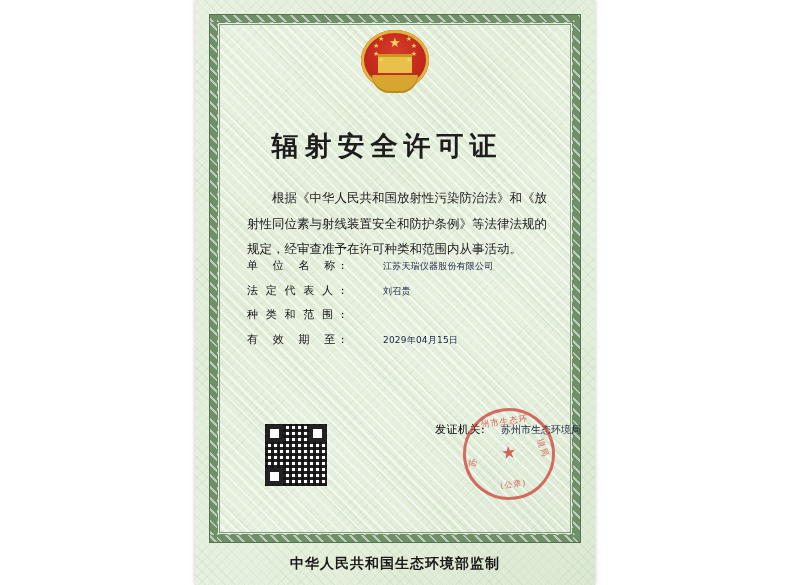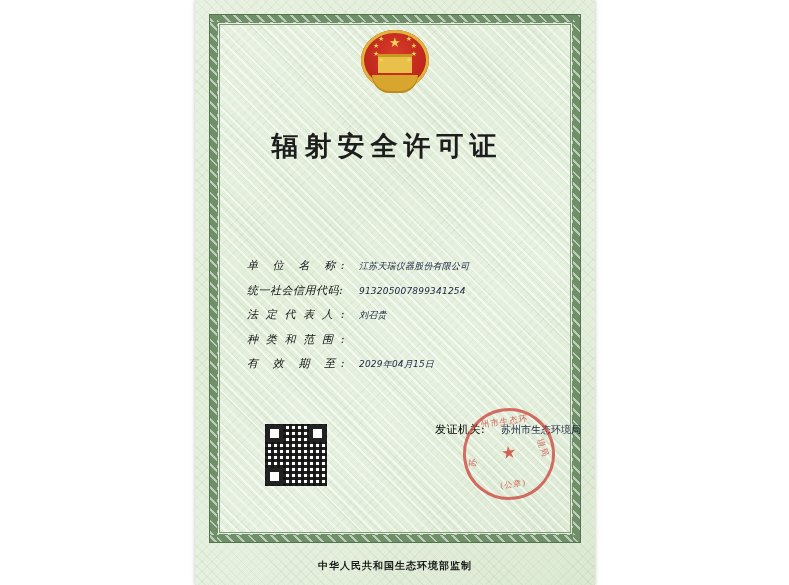--- a/index.html
+++ b/index.html
@@ -180,41 +180,41 @@
     left: 52px;
     right: 44px;
     z-index: 5;
   }
   .field-row {
     display: flex;
     align-items: baseline;
     margin-bottom: 9.5px;
     font-size: 10px;
     color: #111;
-    font-style: italic;
   }
   .field-label {
     font-family: "DejaVu Serif", serif;
     font-size: 11px;
     color: #111;
     width: 112px;
     flex: 0 0 112px;
     letter-spacing: 0.5px;
   }
   .field-label.spread {
     text-align: justify;
     text-align-last: justify;
     padding-right: 14px;
     box-sizing: border-box;
   }
   .field-value {
     font-family: "DejaVu Sans", sans-serif;
     font-size: 9px;
     color: #17243f;
     letter-spacing: 0.2px;
+    margin-left: 24px;
   }
 
   
   .sign-block {
     position: absolute;
     left: 200px;
     top: 422px;
     z-index: 6;
     font-size: 10px;
   }
@@ -323,21 +323,21 @@
 
   
   .cert-footer {
     position: absolute;
     left: 0;
     right: 0;
     bottom: 12px;
     text-align: center;
     font-family: Liberation Mono, monospace;
     font-weight: bold;
-    font-size: 10px;
+    font-size: 14px;
     letter-spacing: 1px;
     color: #1a1a1a;
     z-index: 5;
   }
 </style>
 </head>
 <body>
 
 <div id="certificate">
 
@@ -357,29 +357,26 @@
       <div class="star-s s4">★</div>
       <div class="star-s s5">★</div>
       <div class="star-s s6">★</div>
       <div class="star-s s7">★</div>
       <div class="star-s s8">★</div>
     </div>
   </div>
 
   <div class="cert-title">辐射安全许可证</div>
 
+  <div class="preamble">根据《中华人民共和国放射性污染防治法》和《放射性同位素与射线装置安全和防护条例》等法律法规的规定，经审查准予在许可种类和范围内从事活动。</div>
 
   <div class="fields">
     <div class="field-row">
       <div class="field-label spread">单 位 名 称:</div>
       <div class="field-value">江苏天瑞仪器股份有限公司</div>
-    </div>
-    <div class="field-row">
-      <div class="field-label">统一社会信用代码:</div>
-      <div class="field-value">913205007899341254</div>
     </div>
     <div class="field-row">
       <div class="field-label spread">法定代表人:</div>
       <div class="field-value">刘召贵</div>
     </div>
     <div class="field-row">
       <div class="field-label spread">种类和范围:</div>
     </div>
     <div class="field-row">
       <div class="field-label spread">有 效 期 至:</div>

